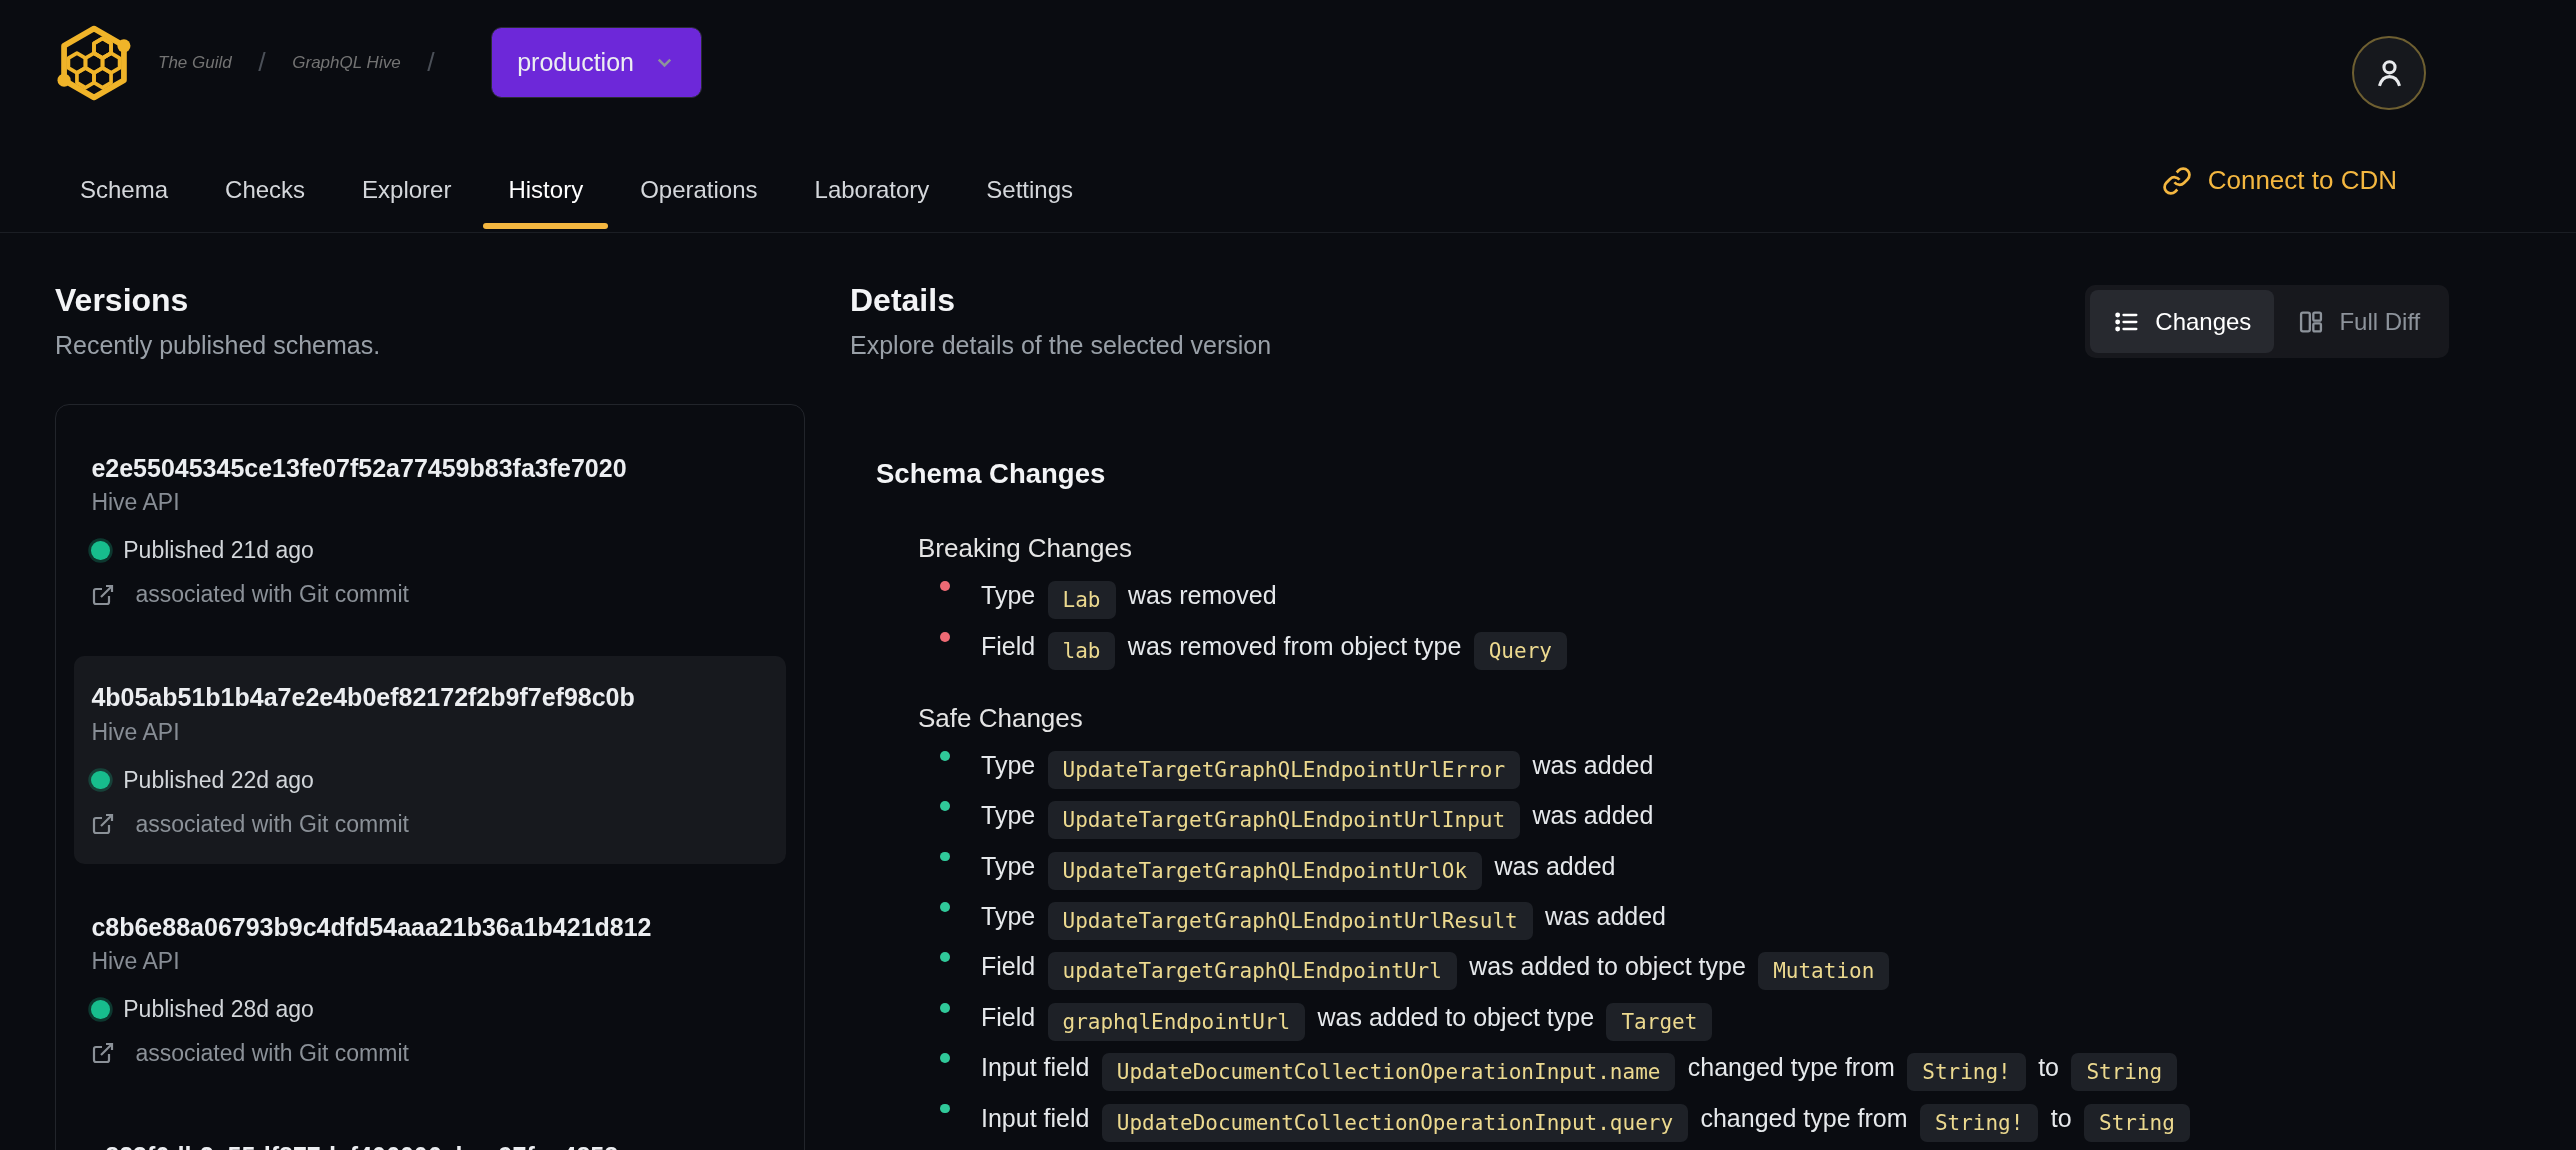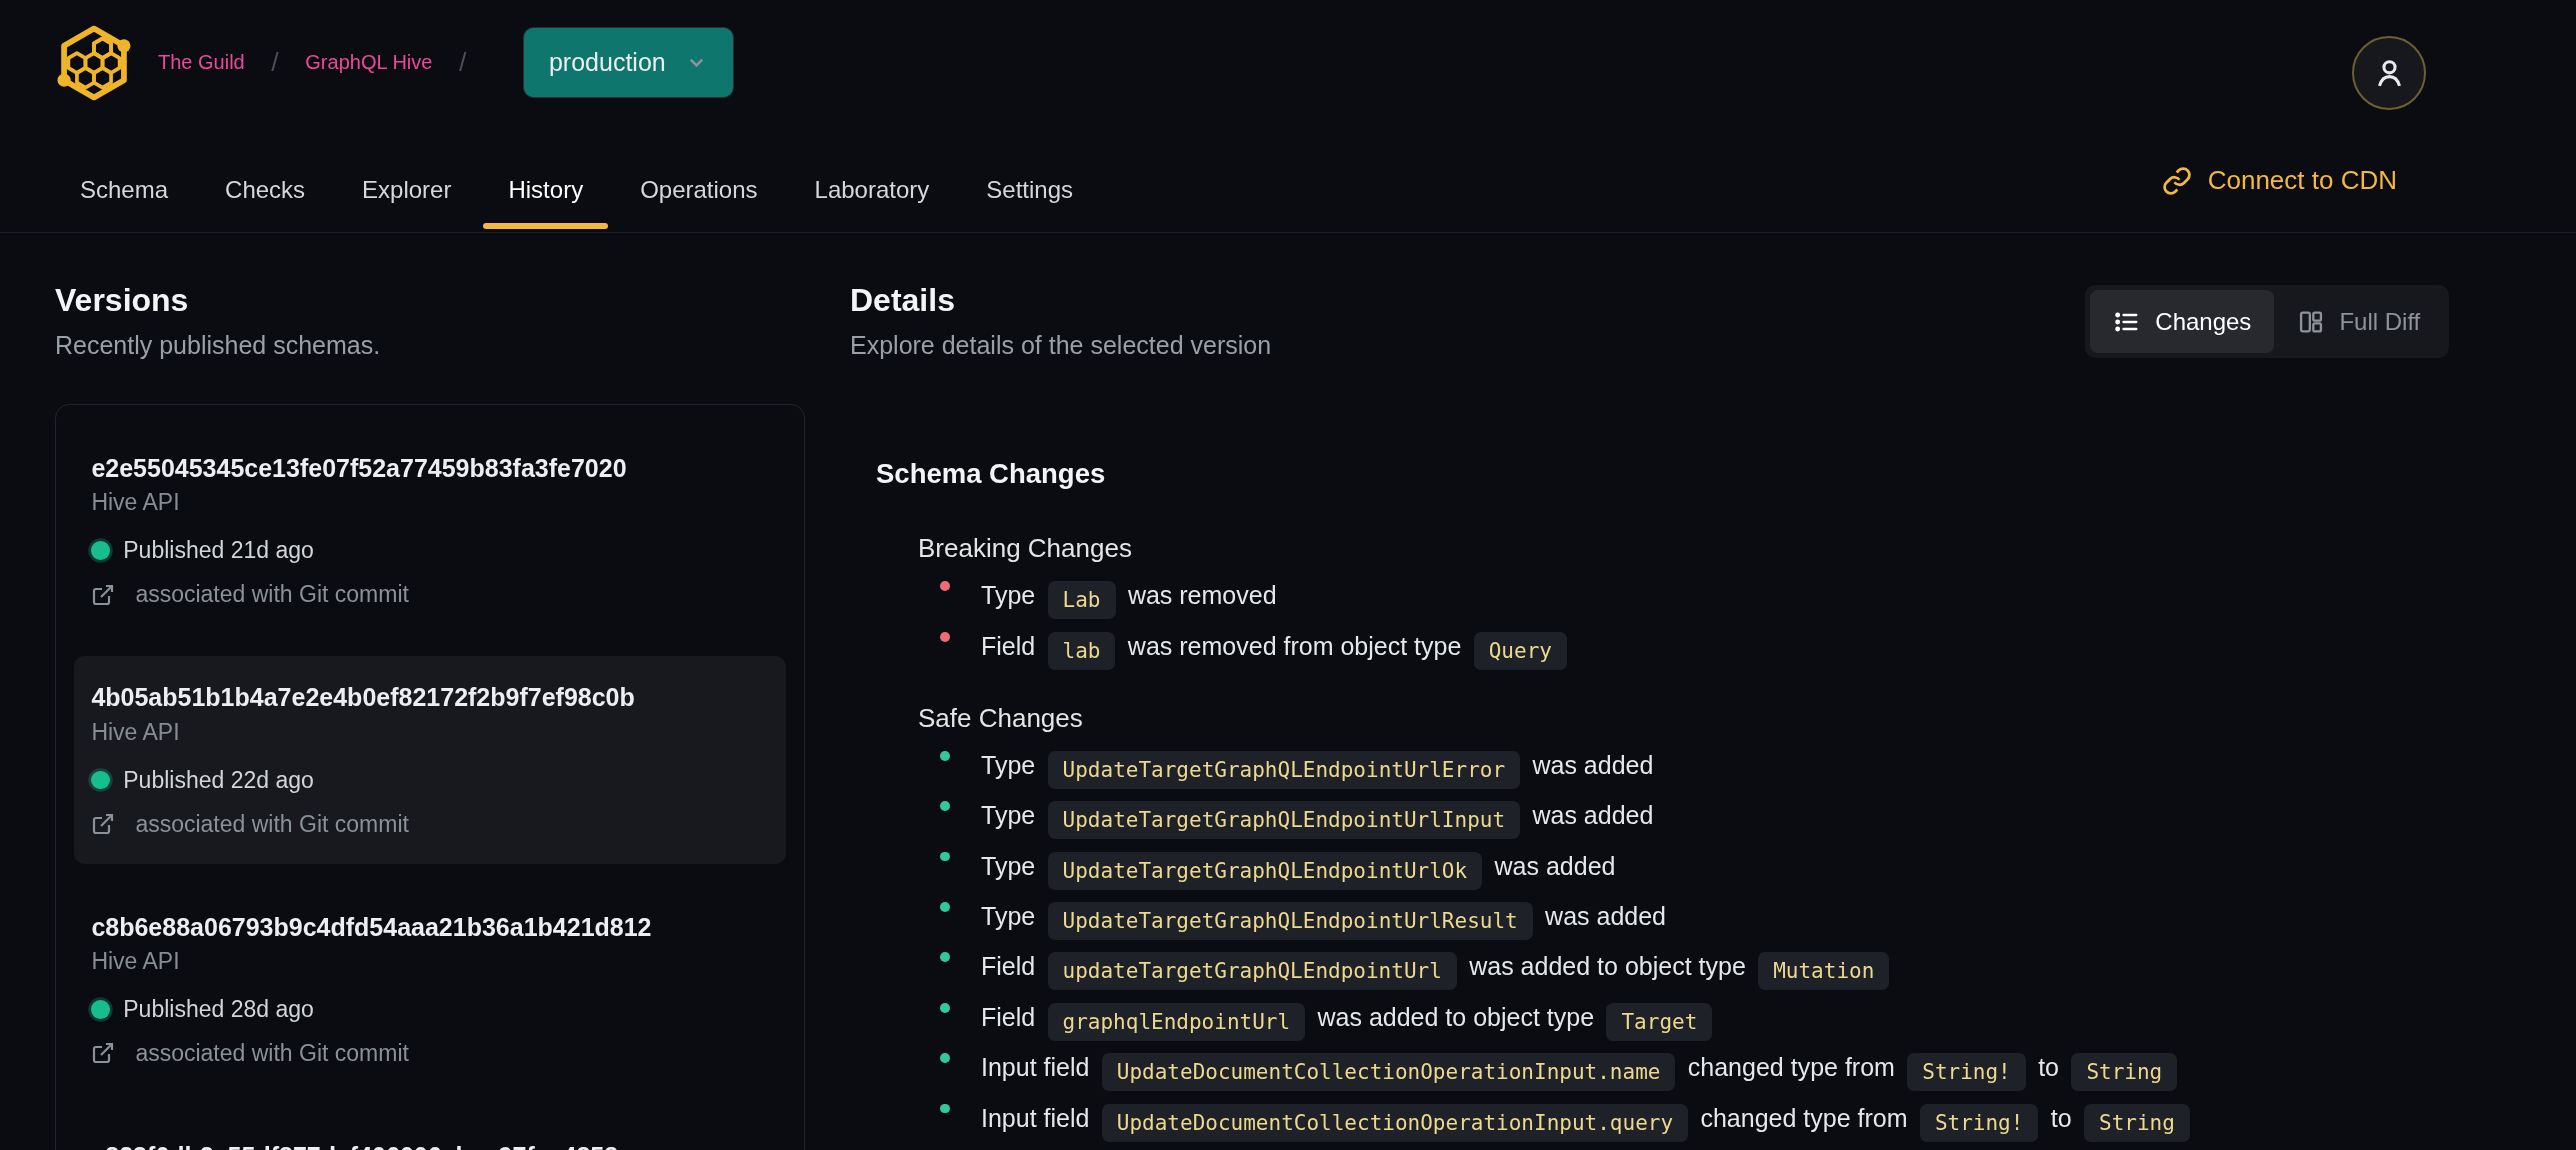--- a/index.html
+++ b/index.html
@@ -3,24 +3,24 @@
 <meta charset="utf-8">
 <style>
   * { margin:0; padding:0; box-sizing:border-box; }
   html,body { width:2576px; height:1151px; background:#0a0c11; overflow:hidden;
               font-family:"Liberation Sans","DejaVu Sans",sans-serif; color:#e8eaed; }
 
   
   .header { position:relative; width:100%; height:233px; border-bottom:1.8px solid #1b1e24; background:#0a0c11; }
   .brand-row { position:absolute; left:53px; top:21px; height:83px; display:flex; align-items:center; }
   .logo { width:82px; height:82px; margin-right:23px; display:flex; align-items:center; justify-content:center; }
-  .crumb { font-size:20px; font-weight:500; color:#ec4899; text-decoration:none; cursor:pointer; }
+  .crumb { font-size:17px; font-weight:500; color:#737373; text-decoration:none; cursor:pointer;font-style:italic; }
   .crumb-sep { font-size:26.6px; color:#4b5058; margin:0 26.6px; }
   .target-btn { margin-left:30px; height:71px; display:flex; align-items:center; gap:19.5px;
-                background:#0f766e; border:1.8px solid #2a2d33; border-radius:10.6px;
+                background:#6d28d9; border:1.8px solid #2a2d33; border-radius:10.6px;
                 padding:12px 25px; font-size:25px; color:#eceef1; cursor:pointer; }
   .chev { width:23px; height:23px; stroke:#8d939b; stroke-width:2.6; fill:none; }
   .avatar-btn { position:absolute; left:2352px; top:36px; width:74px; height:74px; border-radius:50%;
                 background:#16181d; border:2.7px solid #6e5f31; display:flex; align-items:center; justify-content:center; cursor:pointer; }
   .avatar-btn svg { width:37px; height:37px; stroke:#e8eaed; stroke-width:2; fill:none; }
 
   .tabs-row { position:absolute; left:55px; bottom:0; height:85px; display:flex; align-items:center; }
   .tab { position:relative; height:85px; display:flex; align-items:center; padding:0 25px; margin-right:7px;
          font-size:24px; color:#d4d7db; cursor:pointer; }
   .tab.active { color:#ffffff; font-weight:500; }

